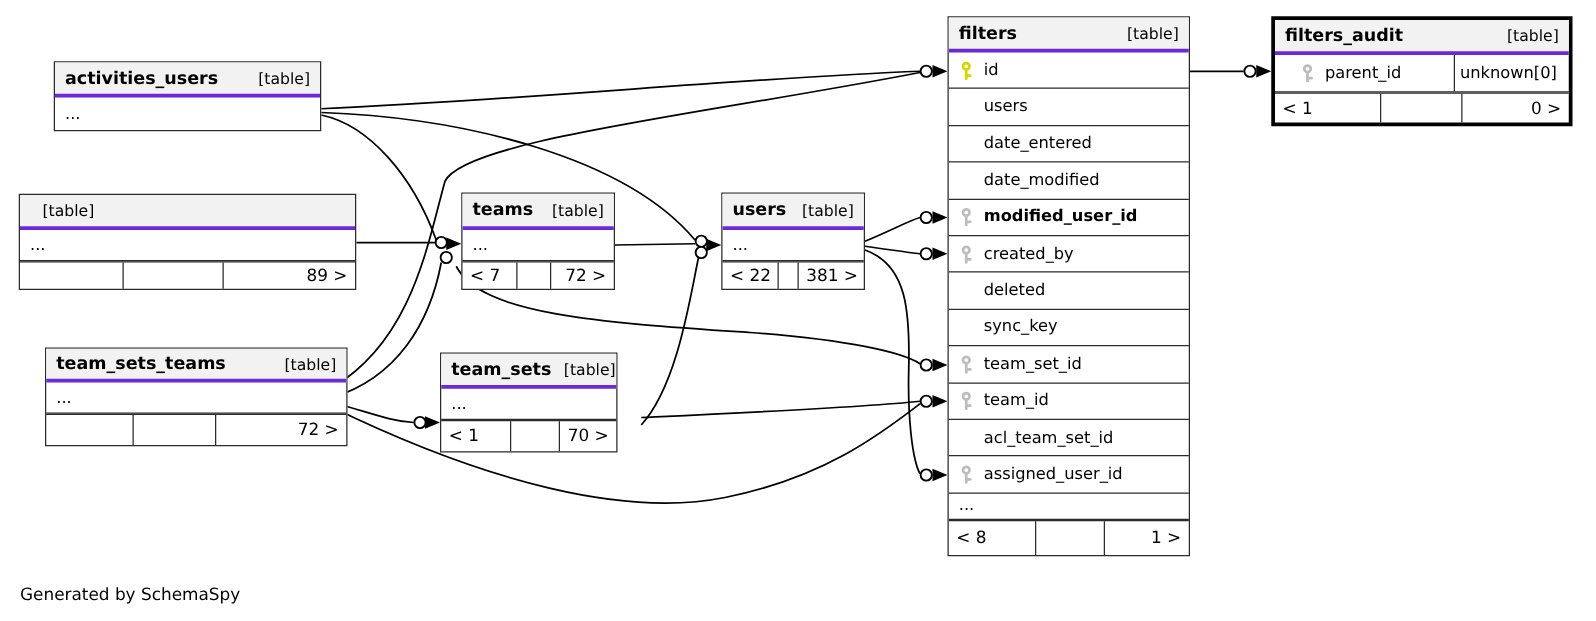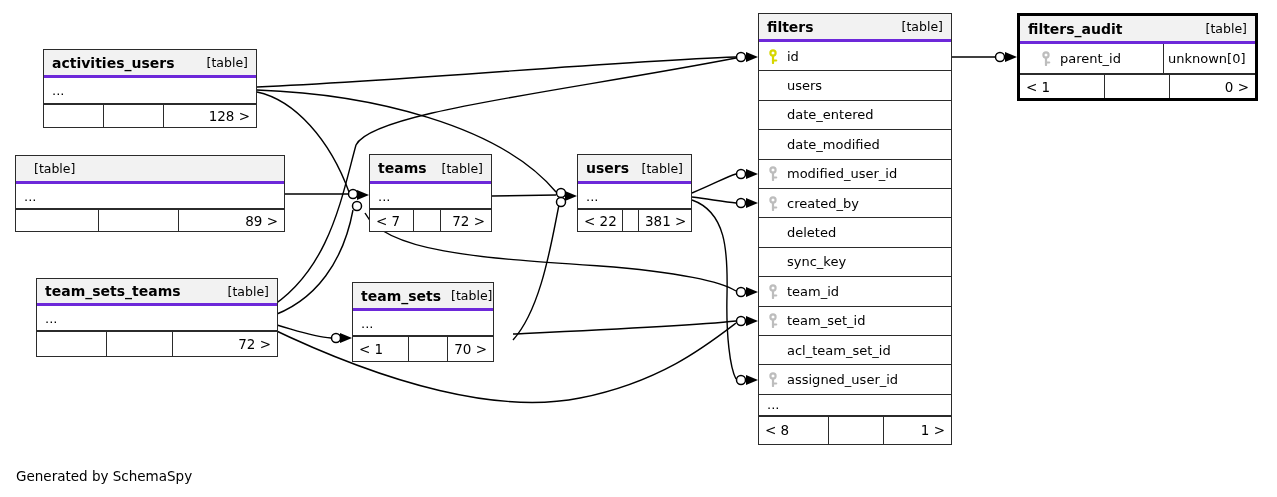--- a/index.html
+++ b/index.html
@@ -96,25 +96,20 @@
 
 <div id="tables-root">
     <div class="table-box" style="left: 43px; top: 49px; width: 214px;">
       <div class="tbl-header" style="height: 28px;">
         <span class="tbl-name">activities_users</span>
         <span class="tbl-type">[table]</span>
       </div>
       <div class="tbl-row dots-row" style="height: 26px;">
         <span>...</span>
       </div>
-      <div class="stats-row" style="height: 23px; border-top: 1px solid rgb(43, 43, 43);">
-        <div class="stats-cell" style="width: 60px;"></div>
-        <div class="stats-cell" style="width: 60px;"></div>
-        <div class="stats-cell last">128 &gt;</div>
-      </div>
     </div>
     <div class="table-box" style="left: 15px; top: 155px; width: 270px;">
       <div class="tbl-header" style="height: 28px;">
         <span class="tbl-type">[table]</span>
       </div>
       <div class="tbl-row dots-row" style="height: 25px;">
         <span>...</span>
       </div>
       <div class="stats-row" style="height: 22px; border-top: 1px solid rgb(43, 43, 43);">
         <div class="stats-cell" style="width: 83px;"></div>
@@ -198,21 +193,21 @@
         <span>users</span>
       </div>
       <div class="tbl-row" style="height: 29.4px;">
         <span class="key-slot"></span>
         <span>date_entered</span>
       </div>
       <div class="tbl-row" style="height: 29.4px;">
         <span class="key-slot"></span>
         <span>date_modified</span>
       </div>
-      <div class="tbl-row" style="height: 29.4px;">
+      <div class="tbl-row" style="height: 29.4px; font-weight: bold;">
         <span class="key-slot">
           <svg width="12" height="15" viewBox="0 0 12 15">
             <circle cx="6" cy="4" r="2.6" fill="none" stroke="#bdbdbd" stroke-width="2.2"></circle>
             <line x1="6" y1="6.6" x2="6" y2="14" stroke="#bdbdbd" stroke-width="2.2" stroke-linecap="round"></line>
             <line x1="6" y1="11.5" x2="9.2" y2="11.5" stroke="#bdbdbd" stroke-width="2.2" stroke-linecap="round"></line>
           </svg>
         </span>
         <span>modified_user_id</span>
       </div>
       <div class="tbl-row" style="height: 29.4px;">
@@ -234,31 +229,31 @@
         <span>sync_key</span>
       </div>
       <div class="tbl-row" style="height: 29.4px;">
         <span class="key-slot">
           <svg width="12" height="15" viewBox="0 0 12 15">
             <circle cx="6" cy="4" r="2.6" fill="none" stroke="#bdbdbd" stroke-width="2.2"></circle>
             <line x1="6" y1="6.6" x2="6" y2="14" stroke="#bdbdbd" stroke-width="2.2" stroke-linecap="round"></line>
             <line x1="6" y1="11.5" x2="9.2" y2="11.5" stroke="#bdbdbd" stroke-width="2.2" stroke-linecap="round"></line>
           </svg>
         </span>
+        <span>team_set_id</span>
+      </div>
+      <div class="tbl-row" style="height: 29.4px;">
+        <span class="key-slot">
+          <svg width="12" height="15" viewBox="0 0 12 15">
+            <circle cx="6" cy="4" r="2.6" fill="none" stroke="#bdbdbd" stroke-width="2.2"></circle>
+            <line x1="6" y1="6.6" x2="6" y2="14" stroke="#bdbdbd" stroke-width="2.2" stroke-linecap="round"></line>
+            <line x1="6" y1="11.5" x2="9.2" y2="11.5" stroke="#bdbdbd" stroke-width="2.2" stroke-linecap="round"></line>
+          </svg>
+        </span>
         <span>team_id</span>
-      </div>
-      <div class="tbl-row" style="height: 29.4px;">
-        <span class="key-slot">
-          <svg width="12" height="15" viewBox="0 0 12 15">
-            <circle cx="6" cy="4" r="2.6" fill="none" stroke="#bdbdbd" stroke-width="2.2"></circle>
-            <line x1="6" y1="6.6" x2="6" y2="14" stroke="#bdbdbd" stroke-width="2.2" stroke-linecap="round"></line>
-            <line x1="6" y1="11.5" x2="9.2" y2="11.5" stroke="#bdbdbd" stroke-width="2.2" stroke-linecap="round"></line>
-          </svg>
-        </span>
-        <span>team_set_id</span>
       </div>
       <div class="tbl-row" style="height: 29.4px; text-align: right;">
         <span class="key-slot"></span>
         <span>acl_team_set_id</span>
       </div>
       <div class="tbl-row" style="height: 29.4px;">
         <span class="key-slot">
           <svg width="12" height="15" viewBox="0 0 12 15">
             <circle cx="6" cy="4" r="2.6" fill="none" stroke="#bdbdbd" stroke-width="2.2"></circle>
             <line x1="6" y1="6.6" x2="6" y2="14" stroke="#bdbdbd" stroke-width="2.2" stroke-linecap="round"></line>

